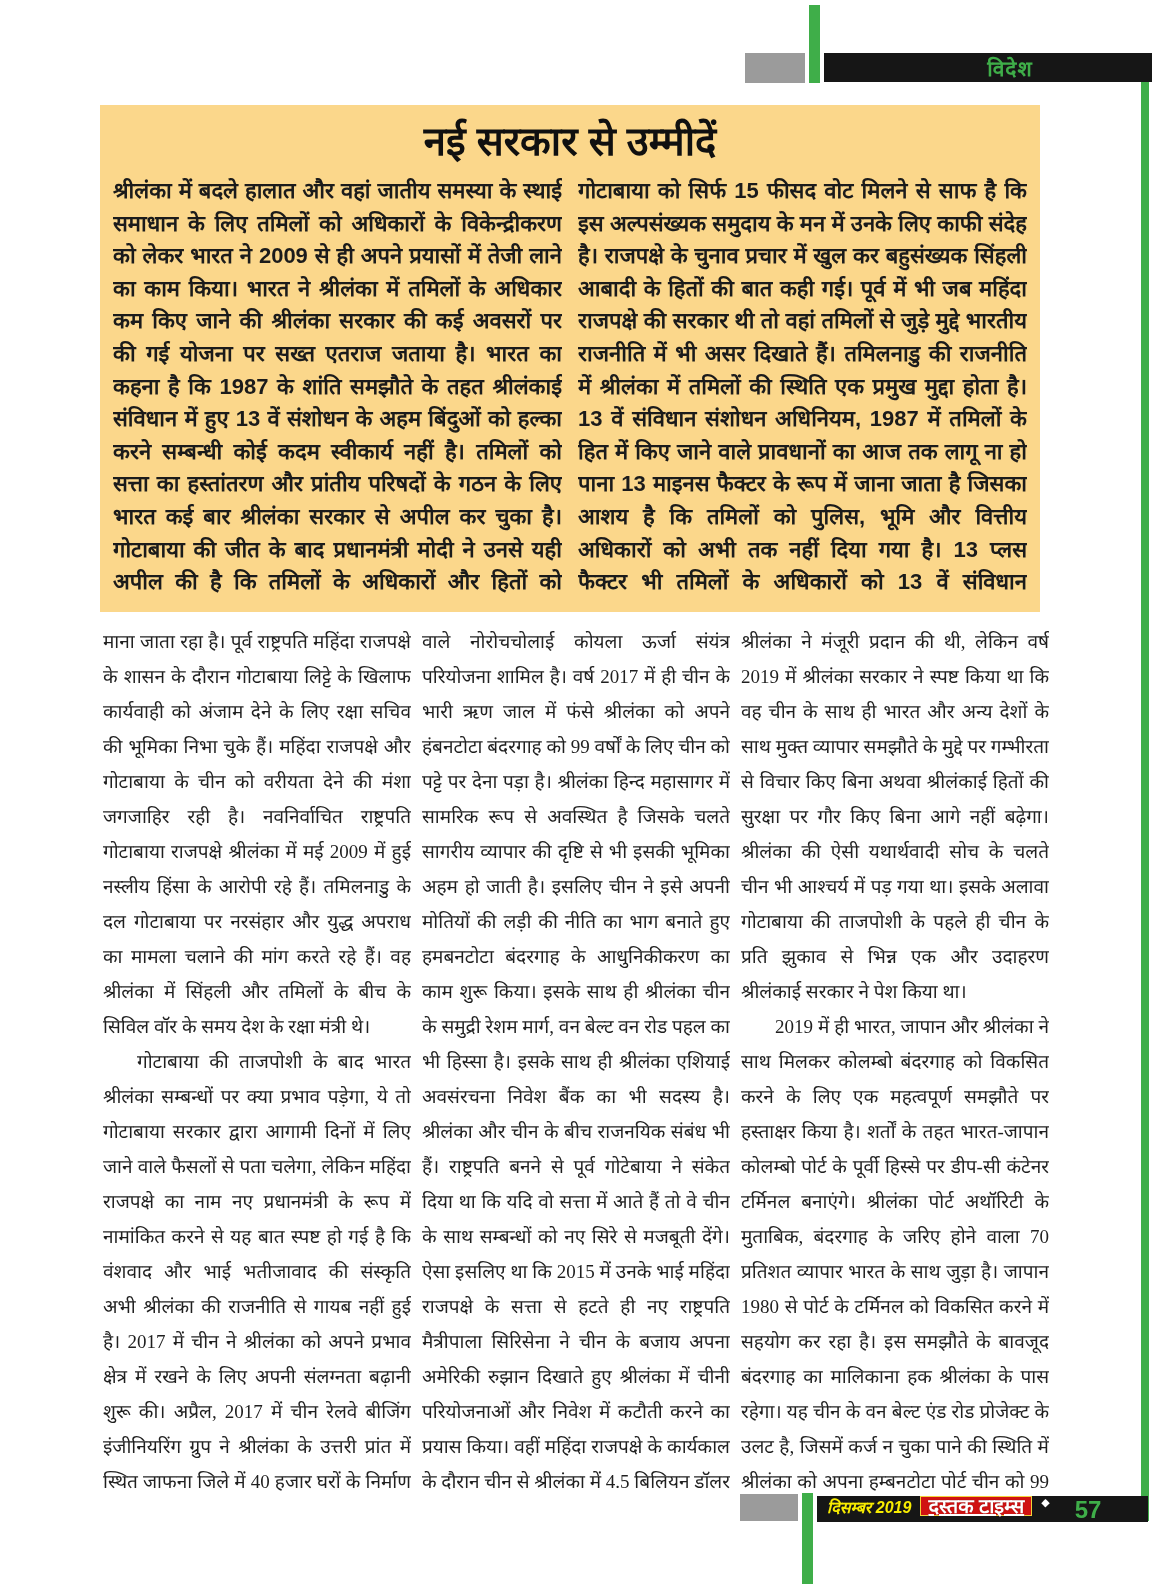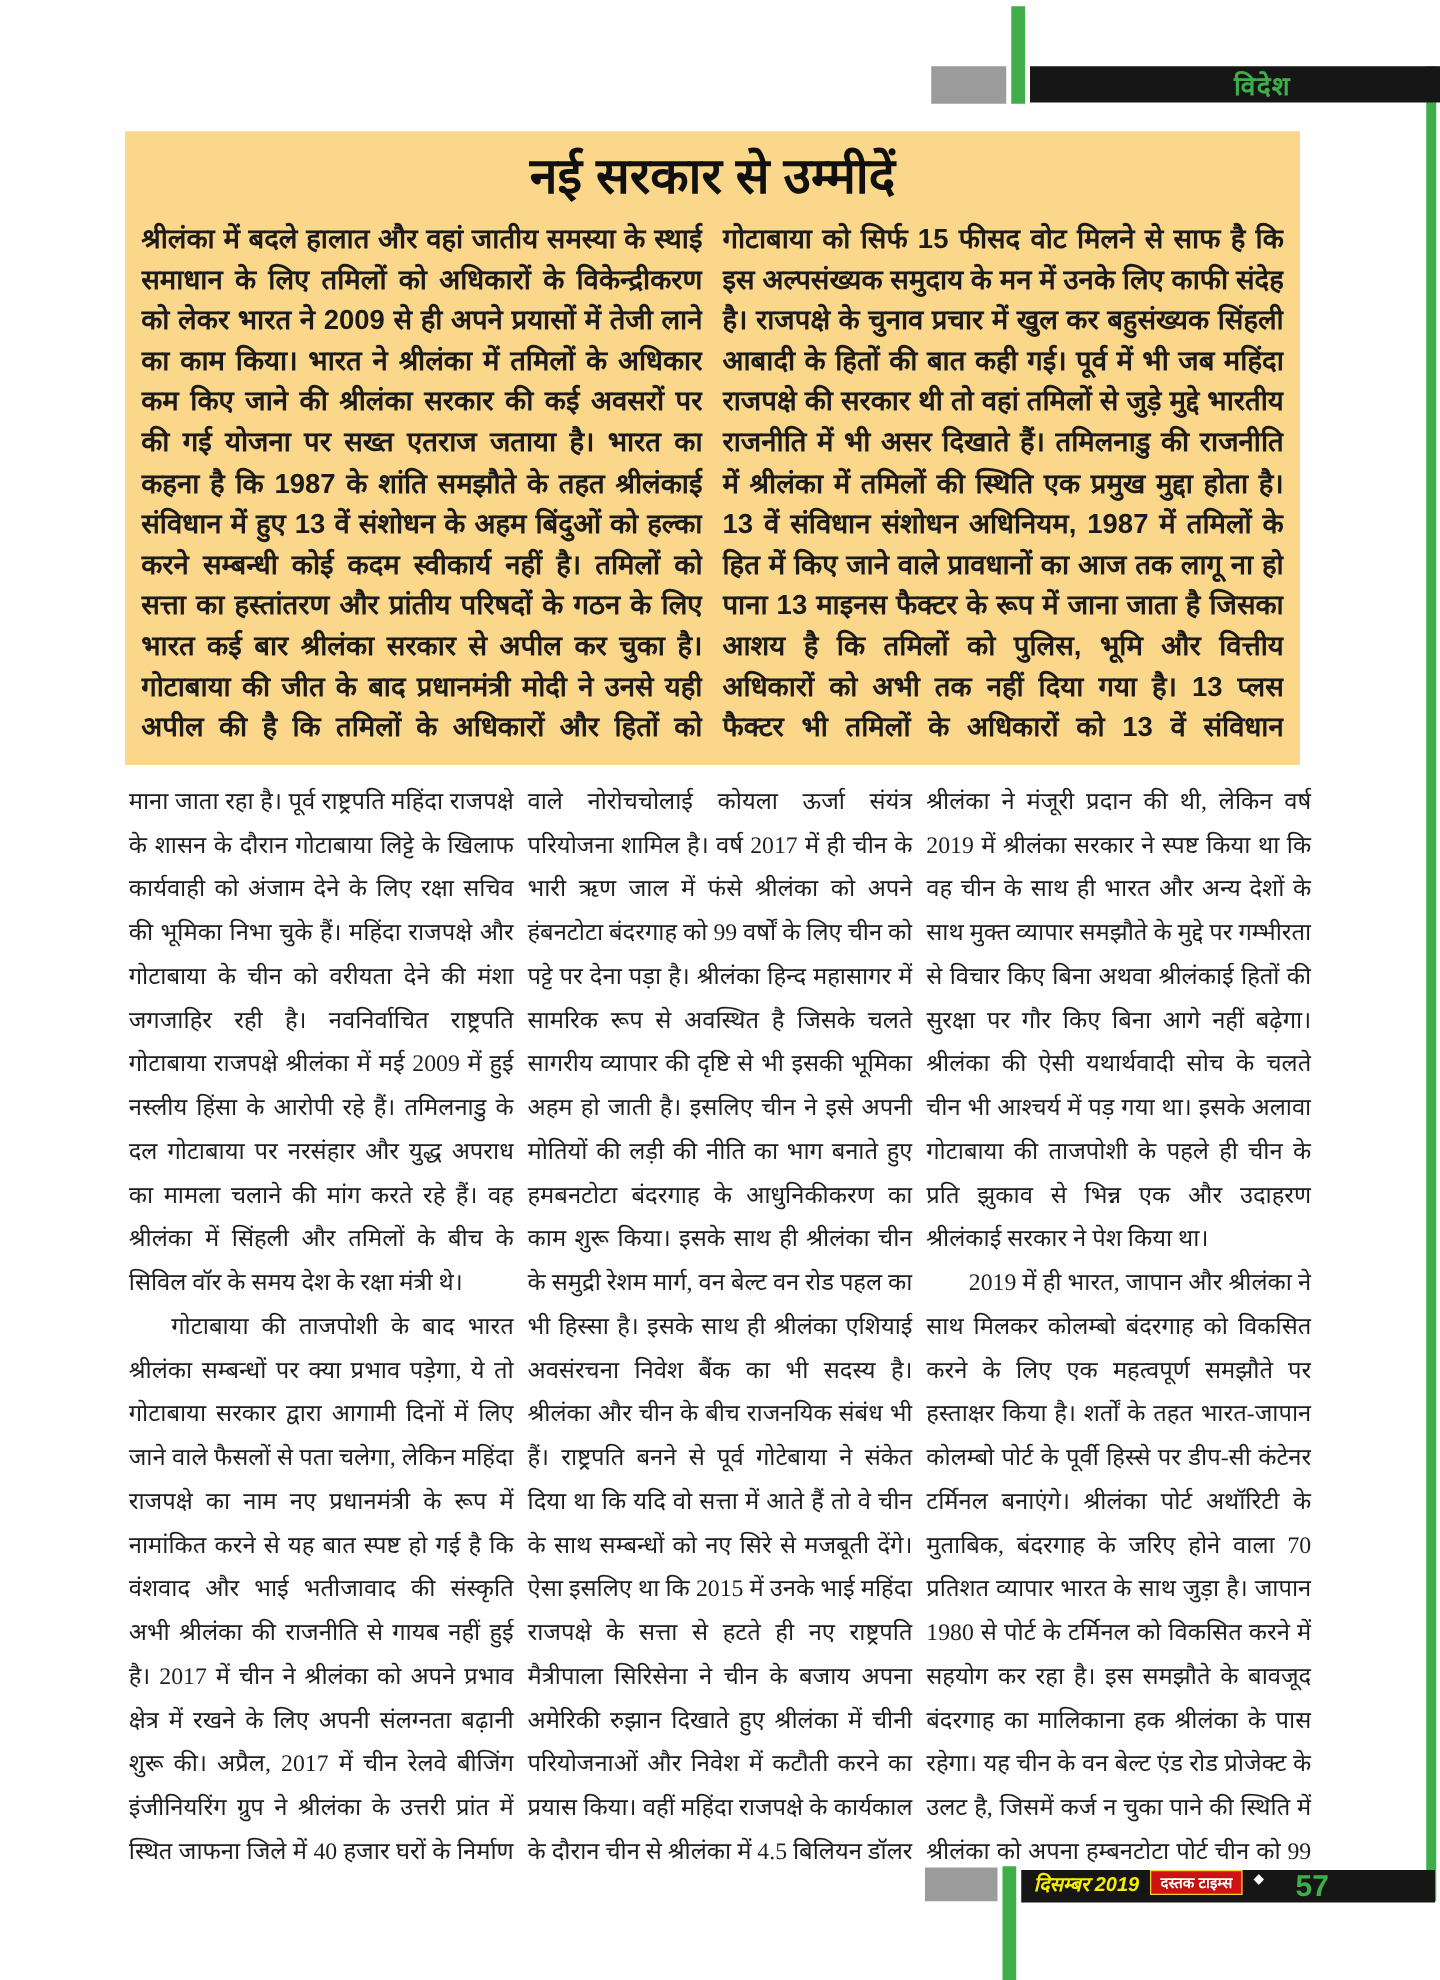--- a/index.html
+++ b/index.html
@@ -51,22 +51,23 @@
   
   .ftr-gray{position:absolute;left:740px;top:1494px;width:58px;height:27px;background:#9b9b9b;z-index:2;}
   .ftr-green{position:absolute;left:802px;top:1493px;width:11px;height:91px;background:#3fae49;z-index:2;}
   .ftr-bar{
     position:absolute;left:817px;top:1496px;width:331px;height:26px;background:#161616;z-index:2;
     display:flex;align-items:flex-start;gap:9px;box-sizing:border-box;padding:0 10px;
   }
   .ftr-date{color:#f8ec00;font-size:16px;font-weight:bold;font-style:italic;white-space:nowrap;}
   .ftr-logo{
     background:#d01212;border:1px solid #f3d23a;color:#ffffff;font-weight:bold;
-    font-size:12px;line-height:18px;padding:0 7px;white-space:nowrap;
+    font-size:20px;line-height:18px;padding:0 7px;white-space:nowrap;
     text-shadow:0 0 1px #7a0000;
+    text-decoration:underline;
   }
   .ftr-diamond{color:#ffffff;font-size:11px;}
   .ftr-num{color:#3fae49;font-size:24px;font-weight:bold;margin-left:16px;}
 </style>
 </head>
 <body>
 
 <div class="page">
 
   <div class="edge-strip"></div>

